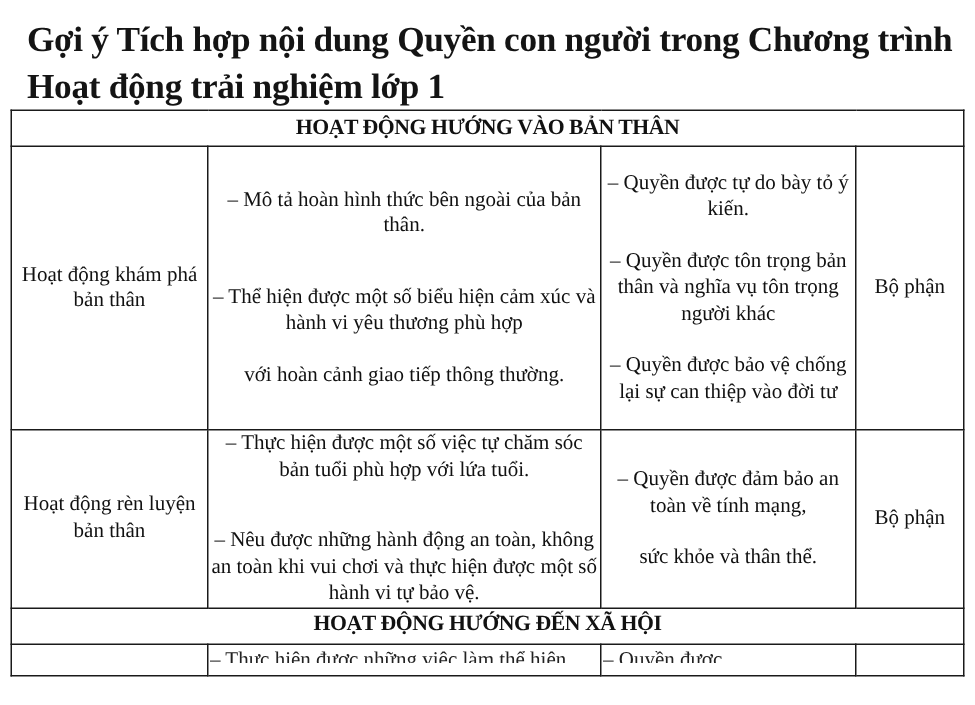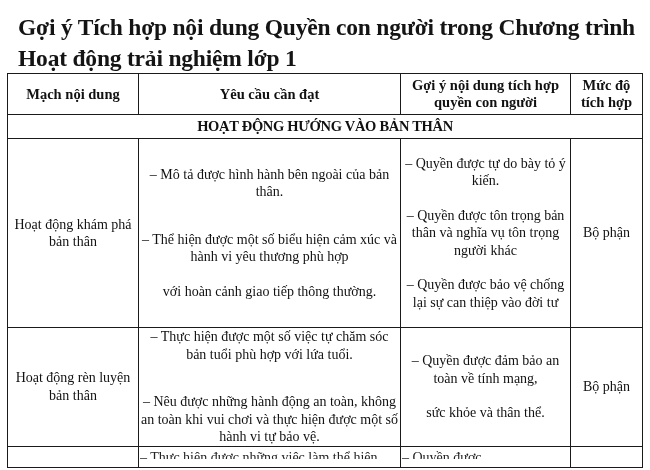--- a/index.html
+++ b/index.html
@@ -95,35 +95,29 @@
 
 <table class="rights-table">
   <colgroup>
     <col class="c1">
       <col class="c2">
       <col class="c3">
       <col class="c4">
   </colgroup>
 
   <tbody>
-      <tr class="header-row">
-    <th>Mạch nội dung</th>
-    <th>Yêu cầu cần đạt</th>
-    <th>Gợi ý nội dung tích hợp quyền con người</th>
-    <th>Mức độ tích hợp</th>
-  </tr>
 
   <tr class="section-row">
     <td colspan="4">HOẠT ĐỘNG HƯỚNG VÀO BẢN THÂN</td>
   </tr>
 
   <tr class="row-1">
     <td class="cell-text">Hoạt động khám phá bản thân</td>
     <td class="cell-text">
-      <p class="para">– Mô tả được hình hành bên ngoài của bản thân.</p>
+      <p class="para">– Mô tả hoàn hình thức bên ngoài của bản thân.</p>
       <p class="para gap-md">– Thể hiện được một số biểu hiện cảm xúc và hành vi yêu thương phù hợp</p>
       <p class="para gap-lg">với hoàn cảnh giao tiếp thông thường.</p>
     </td>
     <td class="cell-text">
       <p class="para">– Quyền được tự do bày tỏ ý kiến.</p>
       <p class="para gap-lg">– Quyền được tôn trọng bản thân và nghĩa vụ tôn trọng người khác</p>
       <p class="para gap-lg">– Quyền được bảo vệ chống lại sự can thiệp vào đời tư</p>
     </td>
     <td class="level-cell">Bộ phận</td>
   </tr>
@@ -134,20 +128,23 @@
       <p class="para">– Thực hiện được một số việc tự chăm sóc bản tuổi phù hợp với lứa tuổi.</p>
       <p class="para gap-md">– Nêu được những hành động an toàn, không an toàn khi vui chơi và thực hiện được một số hành vi tự bảo vệ.</p>
     </td>
     <td class="cell-text">
       <p class="para">– Quyền được đảm bảo an toàn về tính mạng,</p>
       <p class="para gap-lg">sức khỏe và thân thể.</p>
     </td>
     <td class="level-cell">Bộ phận</td>
   </tr>
 
+  <tr class="section-row">
+    <td colspan="4">HOẠT ĐỘNG HƯỚNG ĐẾN XÃ HỘI</td>
+  </tr>
 
   <tr class="row-partial">
     <td></td>
     <td>
       <div class="partial-text">– Thực hiện được những việc làm thể hiện</div>
     </td>
     <td>
       <div class="partial-text">– Quyền được</div>
     </td>
     <td></td>

